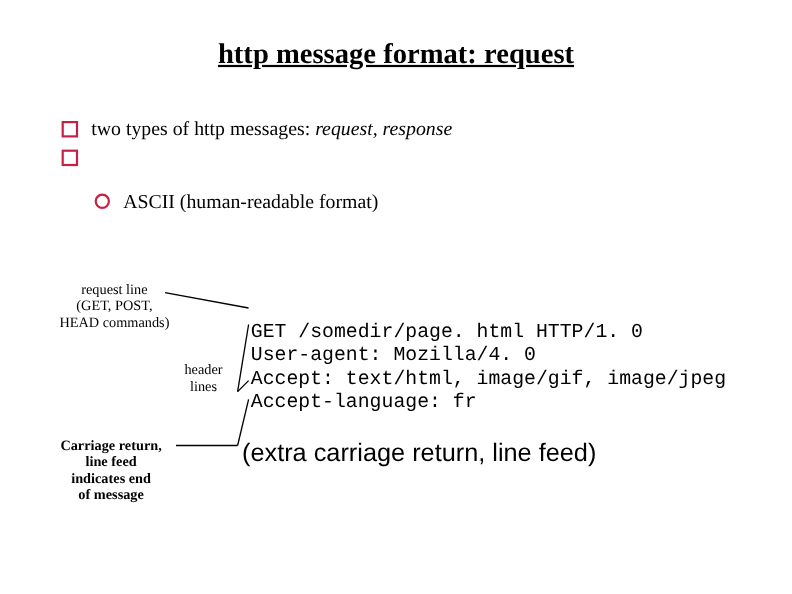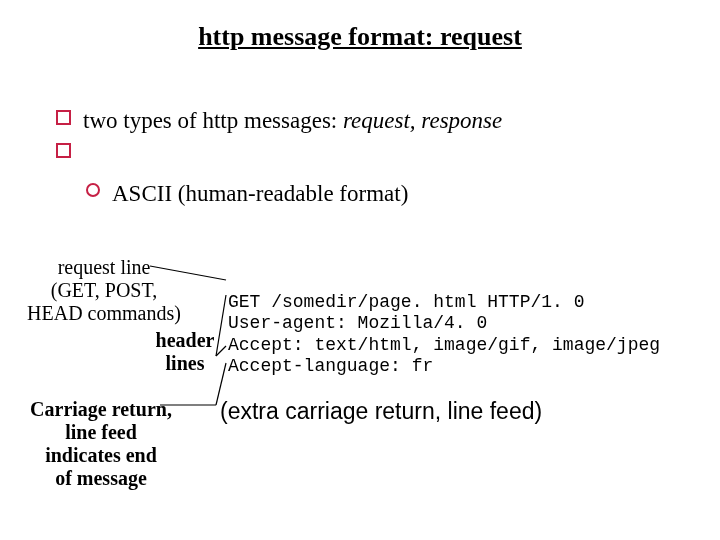--- a/index.html
+++ b/index.html
@@ -5,57 +5,57 @@
   html,body{margin:0;padding:0;}
   body{
     width:720px;height:540px;
     background:#fff;
     font-family:"Comic Sans MS","Comic Sans",cursive;
     color:#000;
     position:relative;
   }
   .title{
     position:absolute;
-    top:22px;left:0;width:720px;
+    top:34px;left:0;width:720px;
     text-align:center;
     font-size:26px;
     font-weight:bold;
     text-decoration:underline;
   }
   .bullets{
     position:absolute;
     top:105px;left:56px;right:40px;
-    font-size:23px;
+    font-size:18px;
     line-height:1.35;
   }
   .row{display:flex;align-items:flex-start;margin-bottom:2px;}
   .sq{
     width:11px;height:11px;
     border:2px solid #c62045;
     background:#fff;
     margin-top:5px;margin-right:12px;
     flex:0 0 auto;
   }
   .sub{display:flex;align-items:flex-start;margin-left:30px;margin-top:20px;}
   .circ{
     width:10px;height:10px;border-radius:50%;
     border:2px solid #c62045;background:#fff;
     margin-top:5px;margin-right:12px;flex:0 0 auto;
   }
   .it{font-style:italic;}
 
   .lbl{
     position:absolute;
-    font-size:20px;
+    font-size:13px;
     text-align:center;
     line-height:1.15;
     white-space:nowrap;
   }
   #lbl-reqline{top:256px;left:24px;width:160px;}
-  #lbl-header{top:329px;left:150px;width:70px;font-weight:bold;}
+  #lbl-header{top:329px;left:150px;width:70px;}
   #lbl-cr{top:398px;left:26px;width:150px;font-weight:bold;}
   #lbl-extra{
     position:absolute;top:398px;left:220px;
     font-family:Arial,Helvetica,sans-serif;
     font-size:23px;
   }
 
   .code{
     position:absolute;
     top:270px;left:228px;

